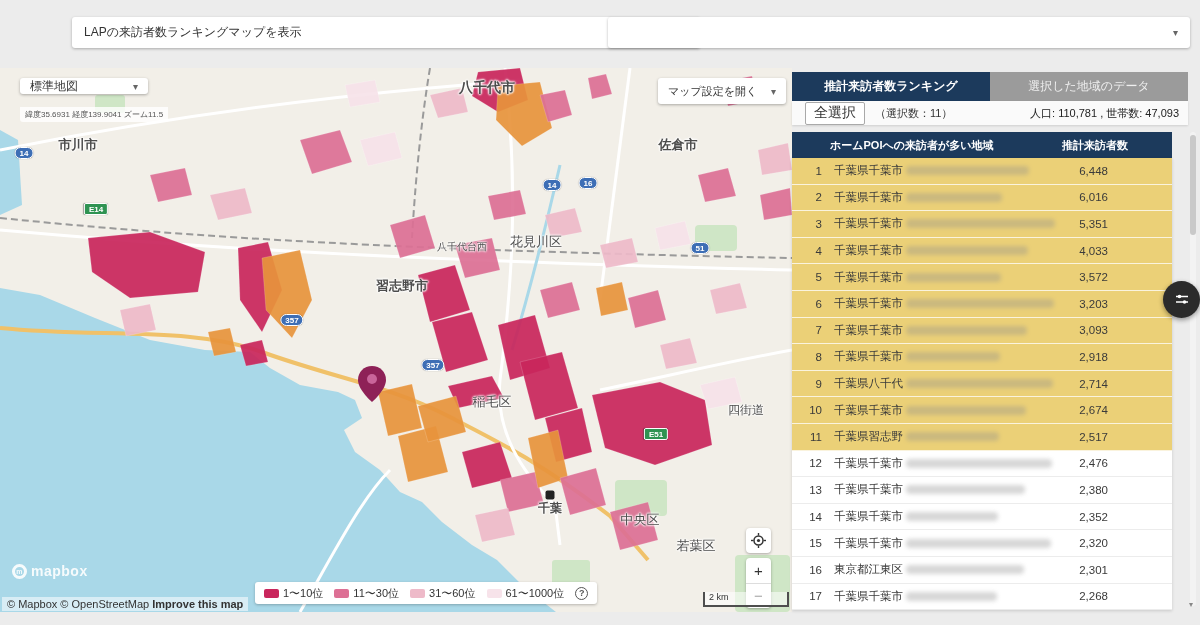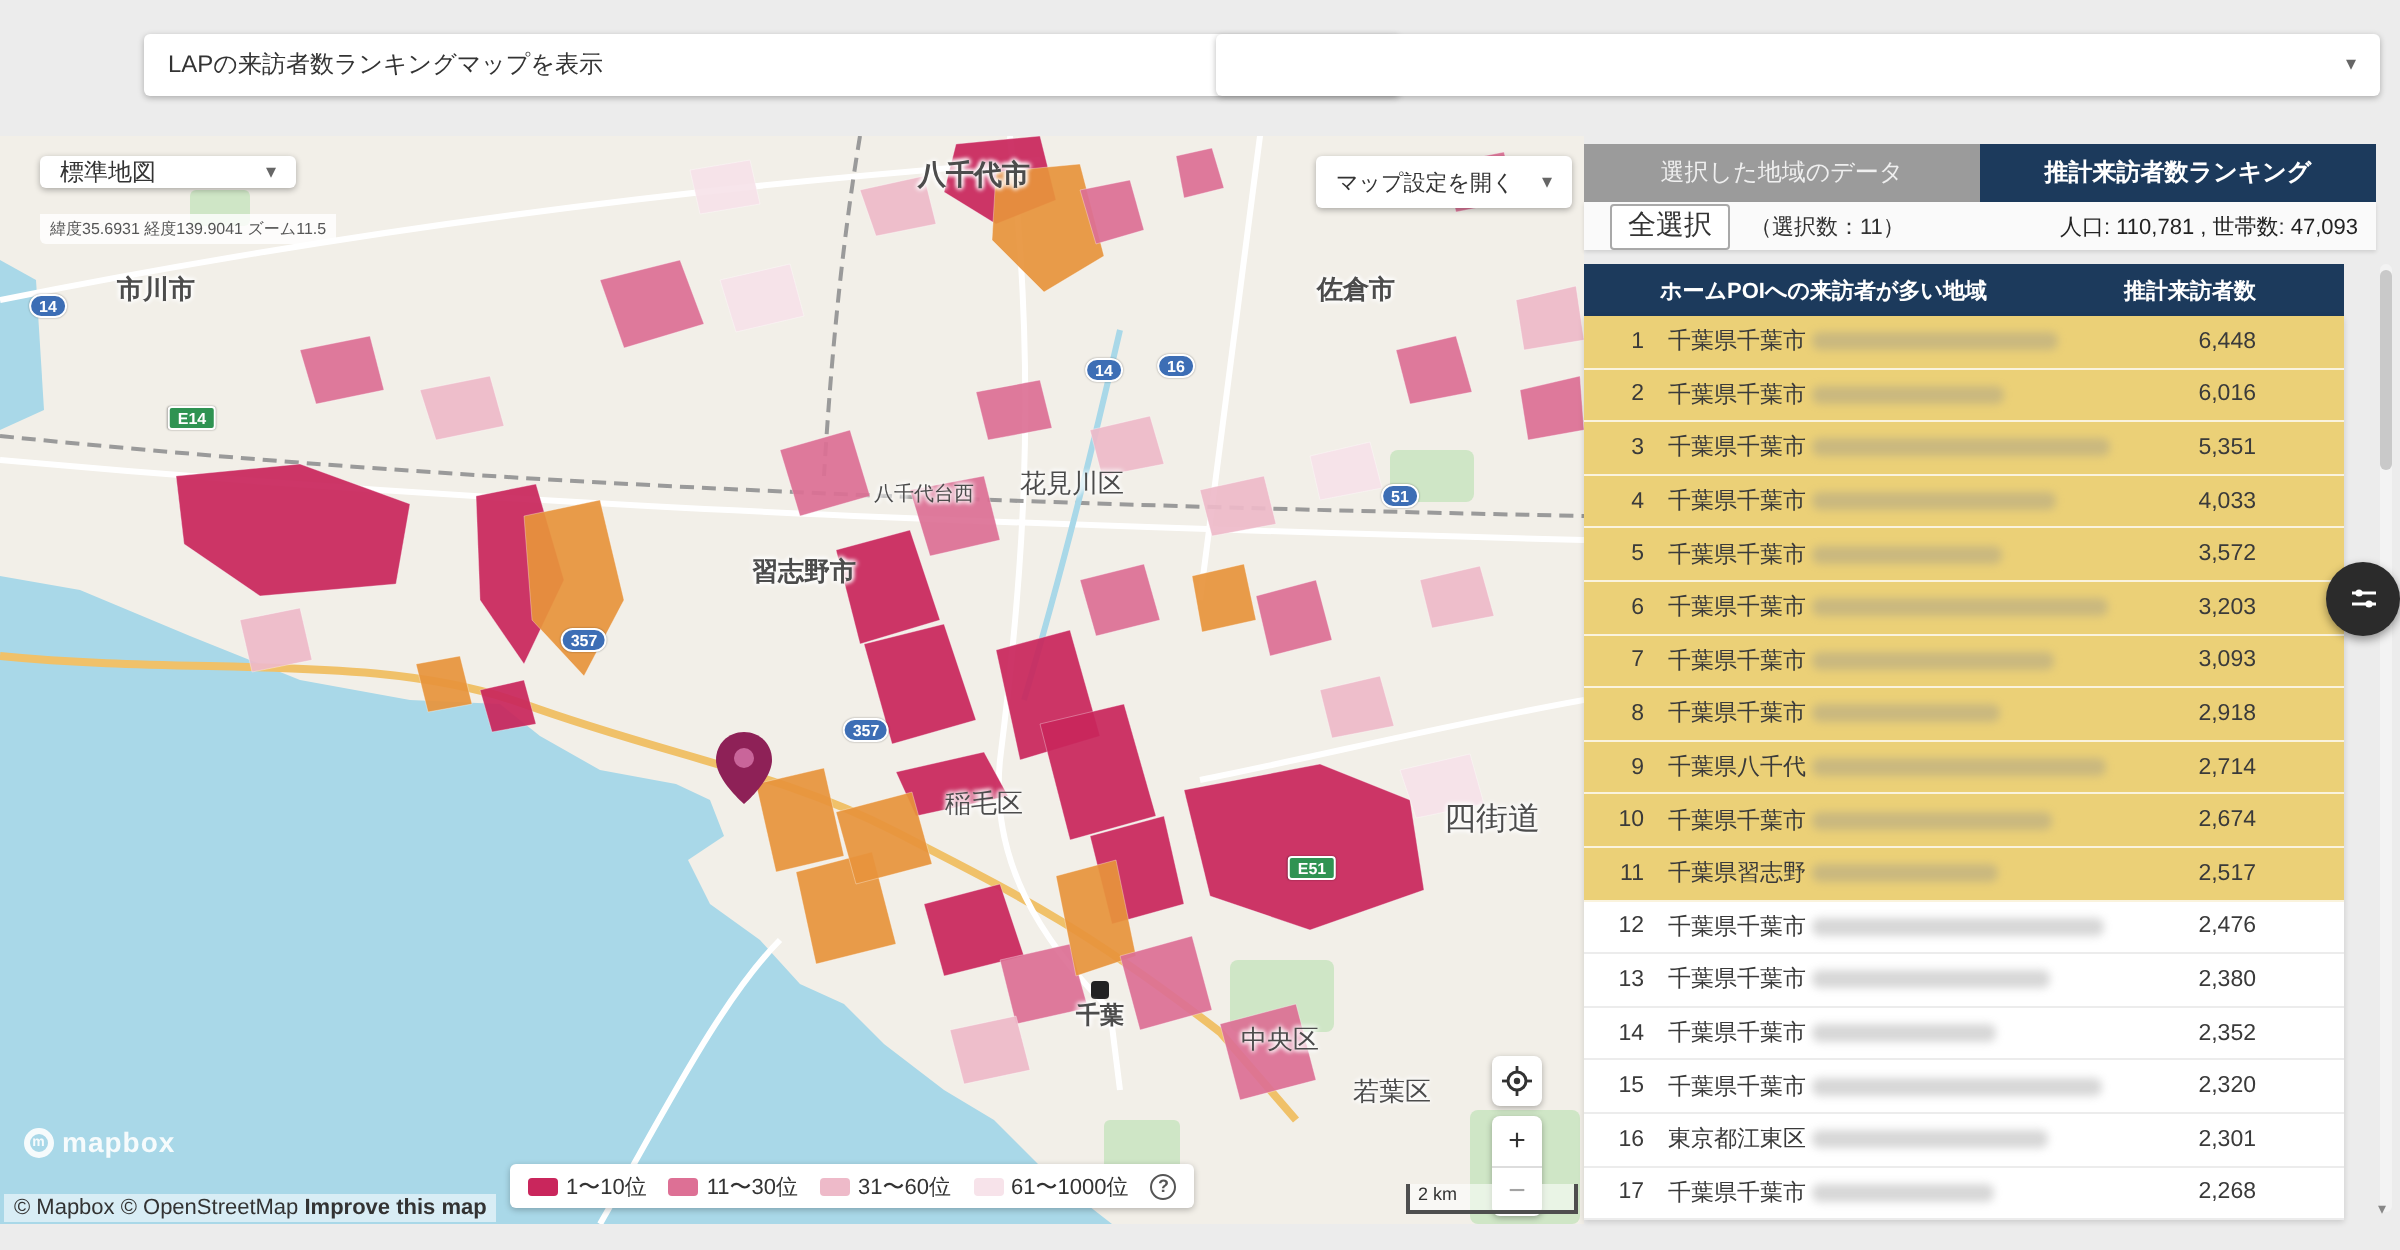--- a/index.html
+++ b/index.html
@@ -92,21 +92,21 @@
            padding:0 44px 0 38px; }
   .thead .col-val { margin-left:auto; }
   #rows { position:absolute; left:0; top:90px; width:380px; height:452px; display:flex;
           flex-direction:column; background:#fff; box-shadow:0 1px 3px rgba(0,0,0,.15); }
   .row { flex:1; display:flex; align-items:center; font-size:11.5px; color:#3a3a3a;
          border-bottom:1px solid #ececec; background:#fff; cursor:pointer; }
   .row.sel { background:var(--rowhl,#ebd077); border-bottom-color:rgba(255,255,255,.75); }
   .rank { width:30px; text-align:right; }
   .region { margin-left:12px; display:flex; align-items:center; }
   .blur-bar { height:9px; border-radius:4px; background:#8d8d8d; opacity:.35; filter:blur(2px); margin-left:3px; }
-  .value { margin-left:auto; padding-right:44px; }
+  .value { margin-left:auto; padding-right:64px; }
   .scroll-track { position:absolute; left:398px; top:64px; width:6px; height:474px; background:#f3f3f3; border-radius:3px; }
   .scroll-thumb { position:absolute; left:0; top:3px; width:6px; height:100px; background:#c9c9c9; border-radius:3px; cursor:grab; }
   .scroll-arrow { position:absolute; left:397px; top:532px; font-size:8px; color:#888; cursor:pointer; }
 
   .fab { position:absolute; left:1163px; top:281px; width:37px; height:37px; border-radius:50%;
          background:#2b2b2b; border:none; box-shadow:0 2px 5px rgba(0,0,0,.4); display:flex;
          align-items:center; justify-content:center; cursor:pointer; z-index:10; }
 </style>
 </head>
 <body>
@@ -199,21 +199,21 @@
 
     <div id="map-labels">
         <span class="map-label bold" style="left: 78px; top: 77px; font-size: 13px;">市川市</span>
         <span class="map-label bold" style="left: 487px; top: 20px; font-size: 14px;">八千代市</span>
         <span class="map-label bold" style="left: 678px; top: 77px; font-size: 13px;">佐倉市</span>
         <span class="map-label" style="left: 536px; top: 174px; font-size: 13px;">花見川区</span>
         <span class="map-label bold" style="left: 402px; top: 218px; font-size: 13px;">習志野市</span>
         <span class="map-label" style="left: 492px; top: 334px; font-size: 13px;">稲毛区</span>
         <span class="map-label" style="left: 640px; top: 452px; font-size: 13px;">中央区</span>
         <span class="map-label" style="left: 696px; top: 478px; font-size: 13px;">若葉区</span>
-        <span class="map-label" style="left: 746px; top: 342px; font-size: 16px;">四街道</span>
+        <span class="map-label" style="left: 746px; top: 342px; font-size: 12px;">四街道</span>
         <span class="map-label" style="left: 462px; top: 179px; font-size: 10px;">八千代台西</span>
         <span class="station-sq" style="left: 550px; top: 427px;"></span>
         <span class="map-label bold" style="left: 550px; top: 440px; font-size: 12px;">千葉</span>
         <span class="shield" style="left: 433px; top: 297px;">357</span>
         <span class="shield" style="left: 292px; top: 252px;">357</span>
         <span class="shield" style="left: 24px; top: 85px;">14</span>
         <span class="shield" style="left: 552px; top: 117px;">14</span>
         <span class="shield" style="left: 588px; top: 115px;">16</span>
         <span class="shield" style="left: 700px; top: 180px;">51</span>
         <span class="shield green" style="left: 52px; top: 141px;">E14</span>
@@ -279,22 +279,22 @@
     </div>
     <div class="zoom-group">
       <div>+</div>
       <div>−</div>
     </div>
     <div class="scalebar">2 km</div>
   </div>
 
   <div class="panel">
     <div class="tabs">
+      <div class="tab active">推計来訪者数ランキング</div>
       <div class="tab inactive">選択した地域のデータ</div>
-      <div class="tab active">推計来訪者数ランキング</div>
     </div>
     <div class="subheader">
       <button class="btn-select-all">全選択</button>
       <span class="sel-count">（選択数：11）</span>
       <span class="stats">人口: 110,781 , 世帯数: 47,093</span>
     </div>
     <div class="thead">
       <span>ホームPOIへの来訪者が多い地域</span>
       <span class="col-val">推計来訪者数</span>
     </div>

